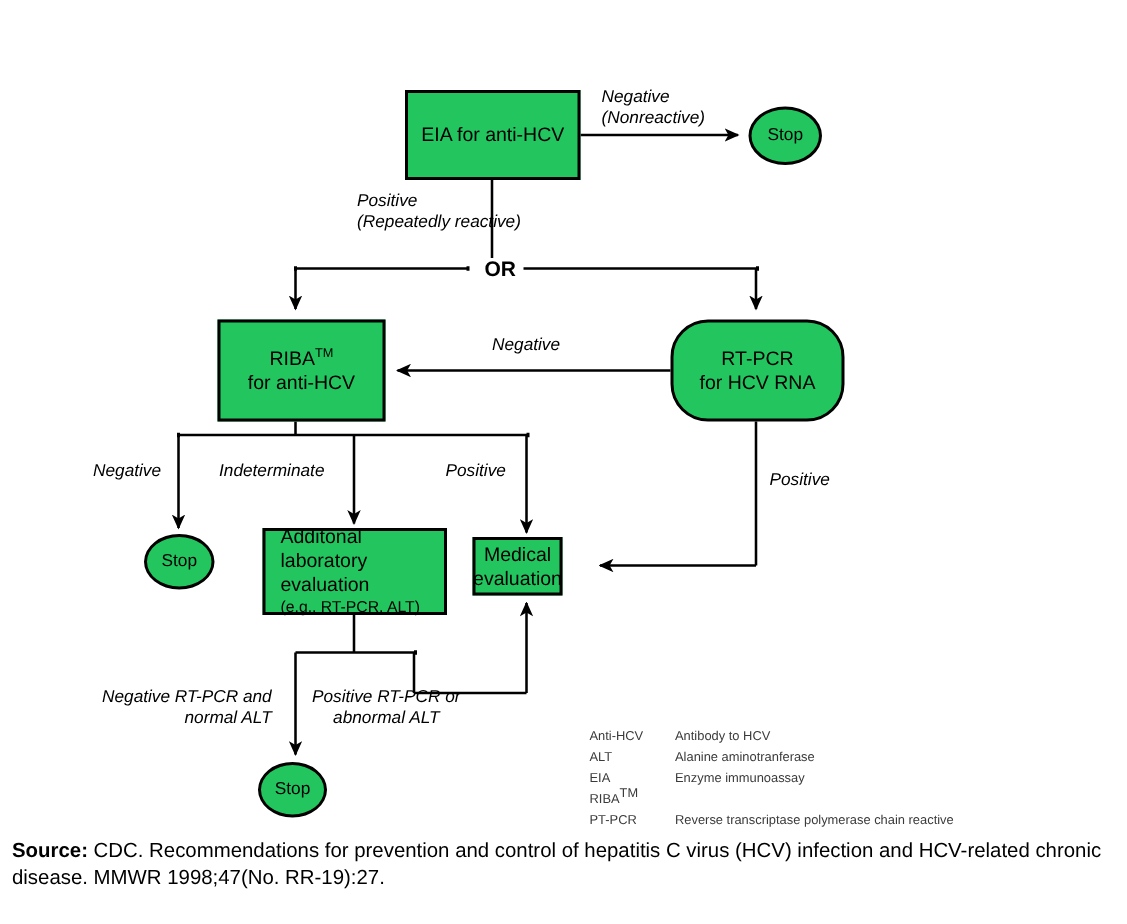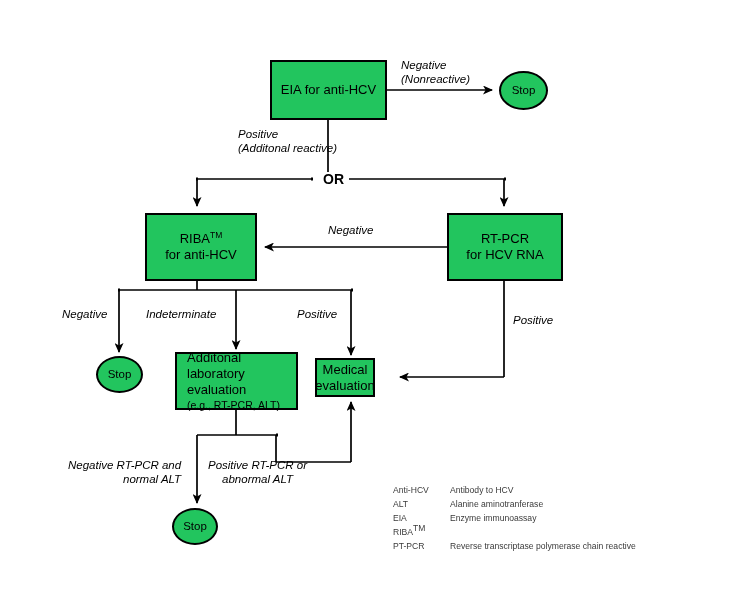--- a/index.html
+++ b/index.html
@@ -200,21 +200,21 @@
       <span>Stop</span>
     </div>
 
     <div class="node box" style="left:145px; top:169px; width:112px; height:68px;">
       <span>
         <span>RIBA</span><span class="sup-tm">TM</span><br>
         <span>for anti-HCV</span>
       </span>
     </div>
 
-    <div class="node box" style="left:447px; top:169px; width:116px; height:68px;">
+    <div class="node box" style="left:447px; top:169px; width:116px; height:68px;border-radius:25px;">
       <span>
         <span>RT-PCR</span><br>
         <span>for HCV RNA</span>
       </span>
     </div>
 
     <div class="node circle" style="left:96px; top:312px; width:47px; height:37px;">
       <span>Stop</span>
     </div>
 
@@ -238,21 +238,21 @@
       <span>Stop</span>
     </div>
 
     <div class="edge-label" style="left:401px; top:15px;">
       <span>Negative</span><br>
       <span>(Nonreactive)</span>
     </div>
 
     <div class="edge-label" style="left:238px; top:84px; text-align:left;">
       <span>Positive</span><br>
-      <span>(Additonal reactive)</span>
+      <span>(Repeatedly reactive)</span>
     </div>
 
     <div class="edge-label" style="left:328px; top:180px;">Negative</div>
 
     <div class="edge-label" style="left:62px; top:264px;">Negative</div>
 
     <div class="edge-label" style="left:146px; top:264px;">Indeterminate</div>
 
     <div class="edge-label" style="left:297px; top:264px;">Positive</div>
 
@@ -285,14 +285,15 @@
     </div>
     <div class="legend-row">
       <span class="legend-abbr"><span>RIBA</span><span class="sup-tm">TM</span></span>
     </div>
     <div class="legend-row">
       <span class="legend-abbr">PT-PCR</span>
       <span class="legend-def">Reverse transcriptase polymerase chain reactive</span>
     </div>
   </div>
 
+  <div id="source"><b>Source:</b><span> CDC. Recommendations for prevention and control of hepatitis C virus (HCV) infection and HCV-related chronic disease. MMWR 1998;47(No. RR-19):27.</span></div>
 
 </div>
 
 </body></html>

